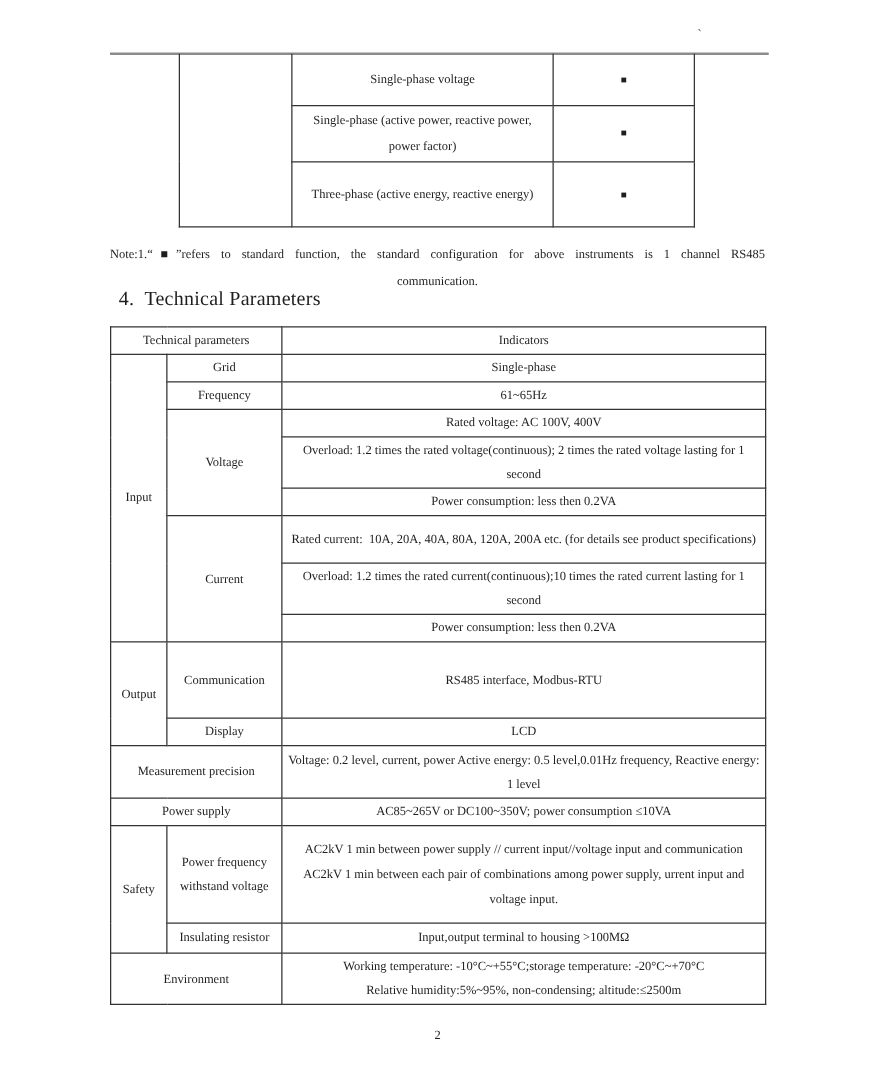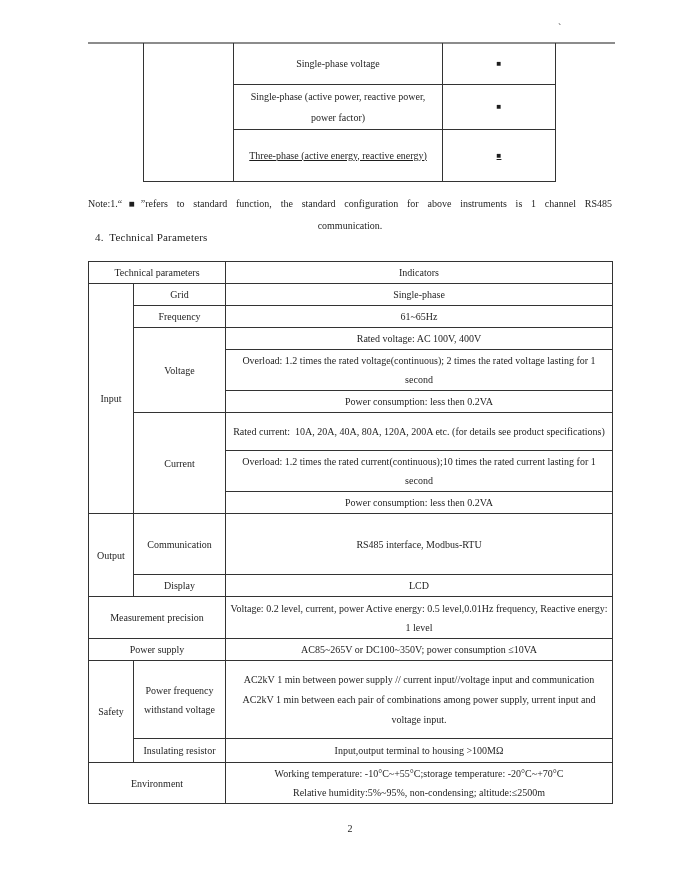--- a/index.html
+++ b/index.html
@@ -27,29 +27,29 @@
   }
 
   
   .fn-table { position:absolute; left:143px; top:43px; width:412px; }
   .fn-table tr:first-child td { border-top:none; }
   .fn-table .col-blank { width:90px; }
   .fn-table .col-func  { width:209px; }
   .fn-table .col-std   { width:113px; }
   .fn-table td.func { line-height:21px; }
   .fn-table td.std  { font-size:8px; }
-  .fnr1 { height:41px; } .fnr2 { height:43px; } .fnr3 { height:52px;text-decoration:underline; }
+  .fnr1 { height:41px; } .fnr2 { height:43px; } .fnr3 { height:52px; }
 
   
   .note { position:absolute; left:88px; top:181px; width:524px; font-size:10px; line-height:22px; }
   .note .l1 { text-align:justify; text-align-last:justify;margin-top:12px; }
   .note .l2 { text-align:center; }
 
   
-  .heading { position:absolute; left:95px; top:231px; font-size:11px; letter-spacing:0.2px; }
+  .heading { position:absolute; left:95px; top:231px; font-size:16px; letter-spacing:0.2px; }
 
   
   .tech-table { position:absolute; left:88px; top:261px; width:524px; }
   .tech-table .col-group { width:45px; }
   .tech-table .col-param { width:92px; }
   .tech-table .col-ind   { width:387px; }
   .h18{height:18px;margin-left:12px;} .h19{height:19px;margin-left:12px;} .h20{height:20px;} .h22{height:22px;}
   .h24{height:24px;} .h38{height:38px;} .h40{height:40px;} .h41{height:41px;}
   .h42{height:42px;} .h61{height:61px;} .h78{height:78px;}
   .cell-lines div { text-align:center; line-height:19px; }

